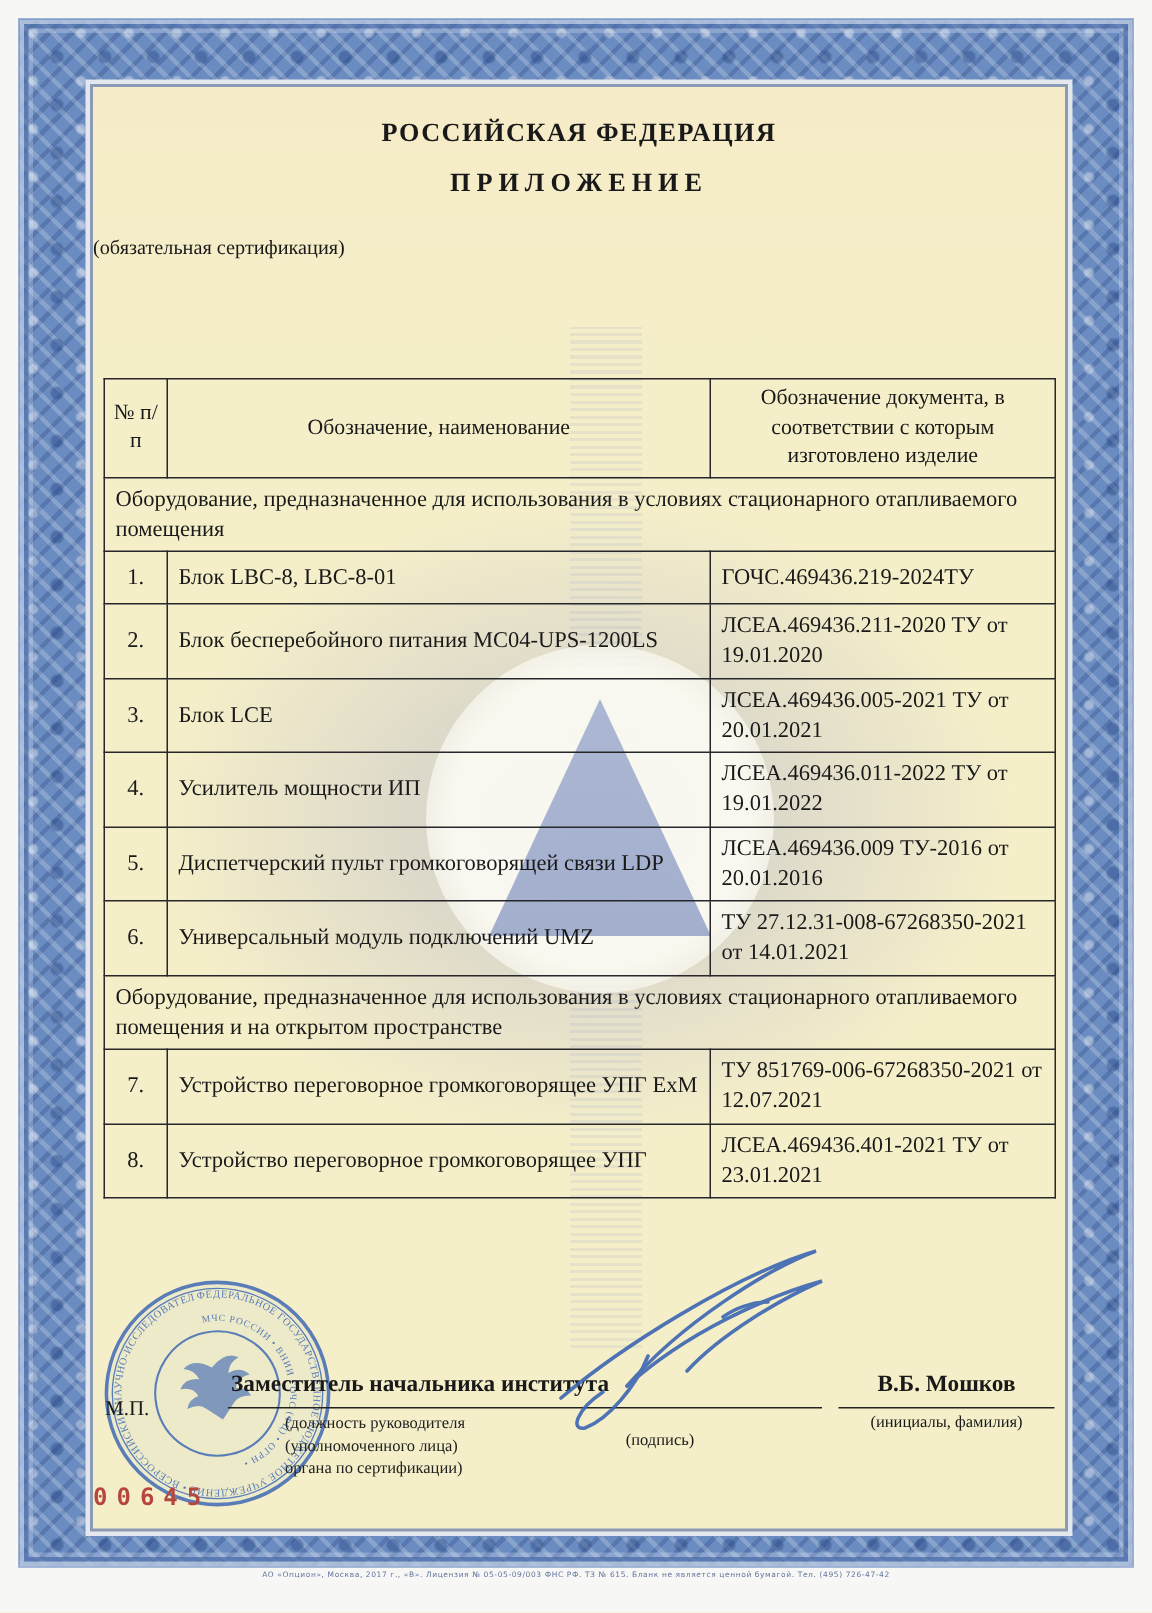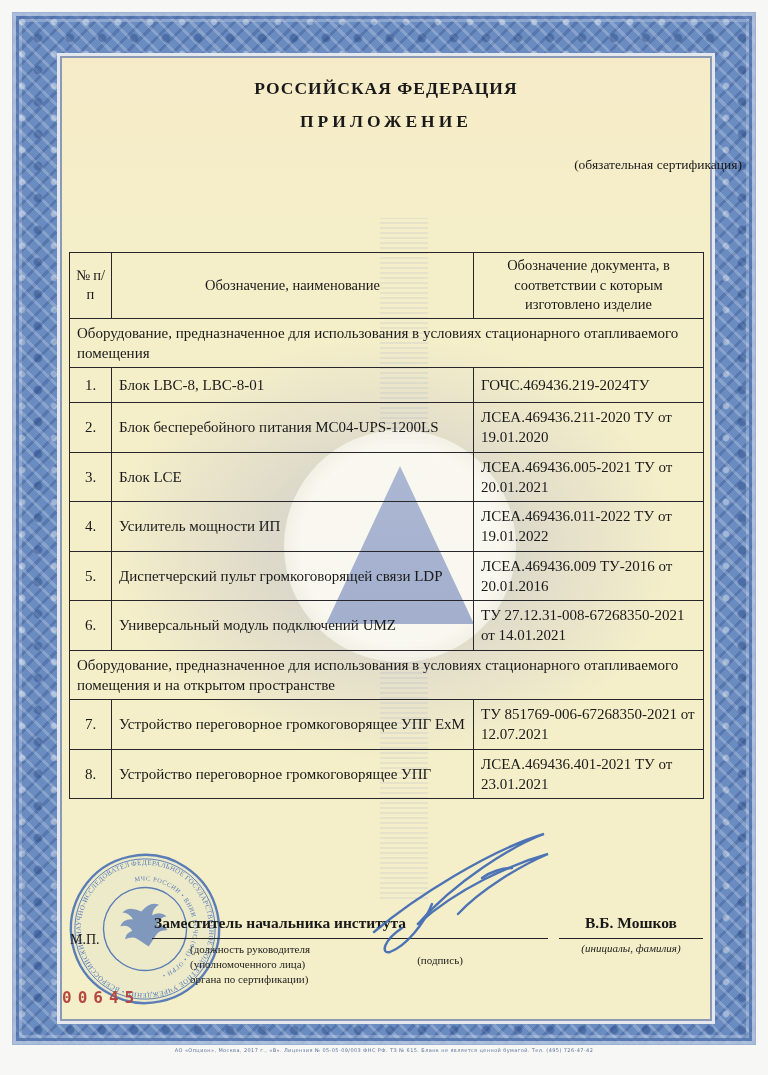--- a/index.html
+++ b/index.html
@@ -52,21 +52,21 @@
     position:absolute; left:42px; top:36px; width:148px; height:158px;
     background:linear-gradient(180deg,#98a7cb,#8d9dc4);
     clip-path:polygon(50% 0, 100% 100%, 0 100%);
     opacity:.8;
   }
   
   .country{position:absolute; top:20px; width:100%; text-align:center; font-size:17.5px; letter-spacing:1px; font-weight:600;}
   .title{position:absolute; top:53px; width:100%; text-align:center; font-size:17.5px; font-weight:bold; letter-spacing:4px;}
   .subtitle{position:absolute; top:76px; width:100%; text-align:center; font-size:17.5px;}
   .subtitle b{letter-spacing:.3px;}
-  .cert-kind{position:absolute; top:99px; width:100%; text-align:right; font-size:13.5px;padding-left:32px;}
+  .cert-kind{position:absolute; top:99px; width:100%; text-align:left; font-size:13.5px;}
   .intro{
     position:absolute; top:122px; left:24px; width:600px;
     text-align:center; font-size:16.5px; font-weight:bold; line-height:1.5;
   }
   
   table.equip{
     position:absolute; top:194px; left:7px;
     width:634px; border-collapse:collapse; table-layout:fixed;
     font-size:15px;
   }
@@ -87,21 +87,21 @@
   .footer{position:absolute; left:0; top:790px; width:648px; height:170px; font-size:15px;}
   .seal-mark{position:absolute; left:8px; top:84px; font-size:14px;}
   .stamp{position:absolute; left:4px; top:2px; width:158px; height:158px; opacity:.85; transform:rotate(-12deg);}
   .pos-title{position:absolute; left:92px; top:66px; width:400px; font-weight:bold; font-size:15.5px;}
   .sig-line-left{position:absolute; left:90px; top:90px; width:396px; border-top:1.4px solid #222;}
   .pos-caption{position:absolute; left:92px; top:94px; font-size:11px; line-height:1.35; color:#222;}
   .sig-caption{position:absolute; left:318px; top:94px; width:120px; text-align:center; font-size:11px;margin-top:12px;}
   .signature-svg{position:absolute; left:300px; top:-28px; width:210px; height:140px;}
   .signatory{position:absolute; left:497px; top:66px; width:144px; text-align:center; font-weight:bold; font-size:15.5px;}
   .sig-line-right{position:absolute; left:497px; top:90px; width:144px; border-top:1.4px solid #222;}
-  .signatory-caption{position:absolute; left:497px; top:94px; width:144px; text-align:center; font-size:11px;font-style:italic;}
+  .signatory-caption{position:absolute; left:497px; top:94px; width:144px; text-align:center; font-size:11px;}
   .form-number{
     position:absolute; left:0; top:140px; width:100%; 
     font-family:"DejaVu Sans Mono",monospace; font-size:16px; font-weight:bold;
     letter-spacing:6px; color:#b5473f;
   }
   
   .microprint{
     position:absolute; left:60px; right:60px; top:1046px; height:8px;
     font-family:"DejaVu Sans",sans-serif; font-size:5px; line-height:8px;
     color:#61759e; text-align:center; white-space:nowrap; overflow:hidden; letter-spacing:.4px;

